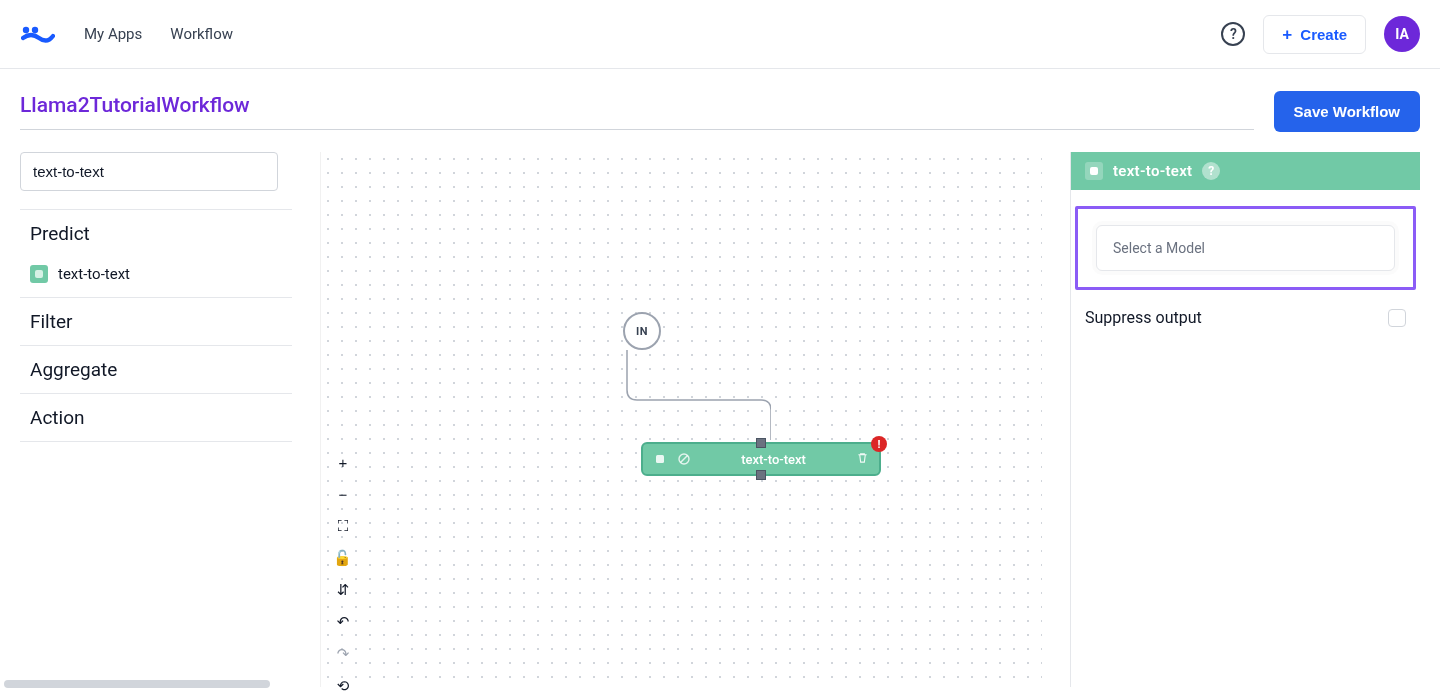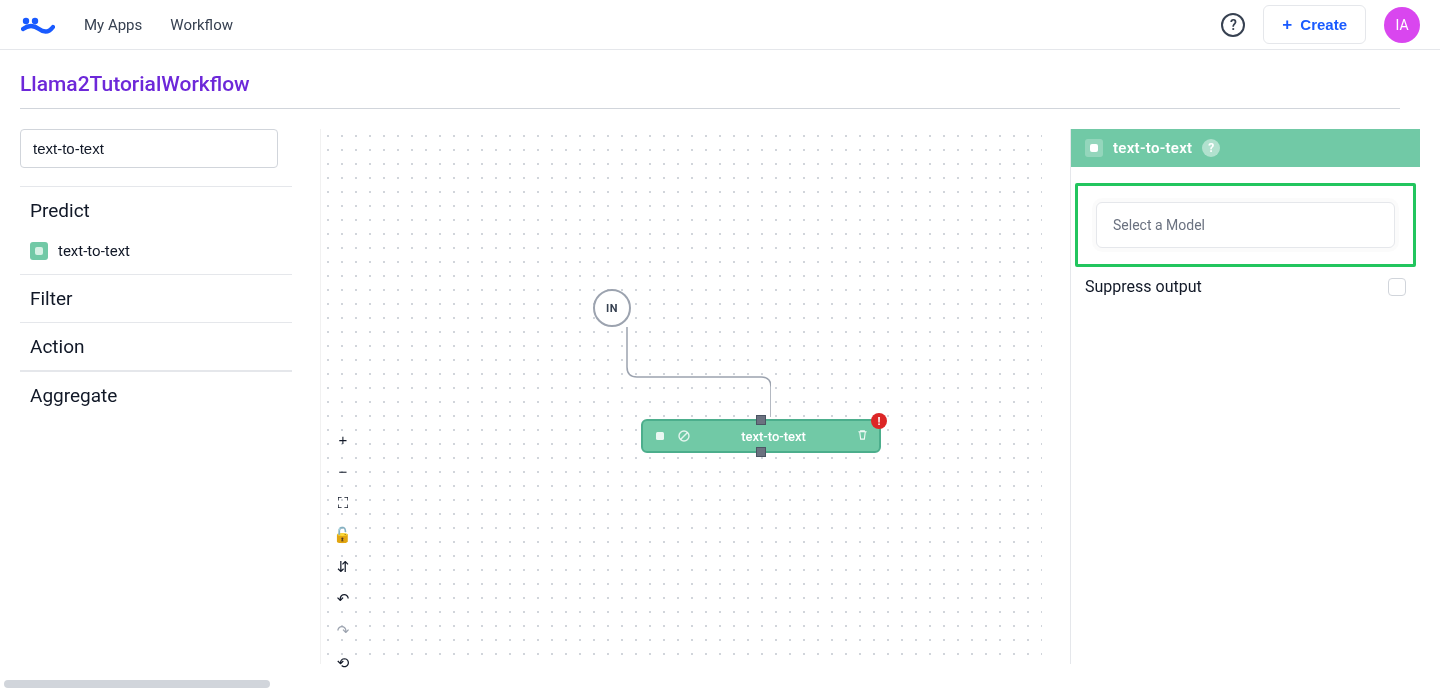--- a/index.html
+++ b/index.html
@@ -7,21 +7,21 @@
       font-family: -apple-system, BlinkMacSystemFont, "Segoe UI", Roboto, Helvetica, Arial, sans-serif;
       background: #fff;
       width: 1440px;
       height: 696px;
       overflow: hidden;
       position: relative;
     }
 
     
     .topnav {
-      height: 50px;
+      height: 69px;
       border-bottom: 1px solid #e5e7eb;
       display: flex;
       align-items: center;
       padding: 0 20px;
     }
     .logo {
       width: 36px;
       height: 20px;
       display: flex;
       align-items: center;
@@ -52,24 +52,24 @@
       color: #195AFF;
       font-weight: 600;
       font-size: 15px;
       padding: 10px 18px;
       display: flex; align-items: center; gap: 8px;
       cursor: pointer;
     }
     .avatar {
       width: 36px; height: 36px;
       border-radius: 50%;
-      background: #d946ef;
+      background: #6d28d9;
       color: #fff;
       display: flex; align-items: center; justify-content: center;
-      font-size: 14px; font-weight: 400;
+      font-size: 14px; font-weight: 700;
       cursor: pointer;
     }
 
     
     .title-row {
       display: flex;
       align-items: center;
       padding: 22px 20px 0 20px;
     }
     .page-title {
@@ -170,21 +170,21 @@
       color: #111827;
       cursor: pointer;
       background: transparent;
       border: none;
     }
     .tool-btn.disabled { color: #9ca3af; cursor: default; }
 
     
     .node-in {
       position: absolute;
-      left: 272px;
+      left: 302px;
       top: 160px;
       width: 38px; height: 38px;
       border: 2px solid #9ca3af;
       border-radius: 50%;
       background: #fff;
       display: flex; align-items: center; justify-content: center;
       font-size: 11px; font-weight: 700; color: #374151;
       letter-spacing: 0.5px;
     }
     .connector {
@@ -274,22 +274,22 @@
     .panel-body { padding: 10px 0 0 0; }
     .field-label {
       font-size: 13px;
       color: #374151;
       font-weight: 500;
       padding: 0 14px;
       letter-spacing: 0.3px;
     }
     .field-label .req { color: #dc2626; }
     .highlight-box {
-      border: 3px solid #22c55e;
-      margin: 6px 4px 4px 4px;
+      border: 3px solid #8b5cf6;
+      margin: 6px 4px 12px 4px;
       padding: 16px 18px;
       border-radius: 2px;
     }
     .model-select {
       border: 1px solid #e5e7eb;
       border-radius: 6px;
       padding: 14px 16px;
       color: #6b7280;
       font-size: 14px;
       cursor: pointer;
@@ -342,43 +342,44 @@
     <button class="create-btn">
       <span style="font-size:17px;line-height:1;">+</span>
       <span>Create</span>
     </button>
     <div class="avatar">IA</div>
   </div>
 </div>
 
 <div class="title-row">
   <div class="page-title">Llama2TutorialWorkflow</div>
+  <button class="save-btn">Save Workflow</button>
 </div>
 
 <div class="main">
 
   <div class="sidebar-left">
     <input class="search-input" type="text" value="text-to-text" style="">
 
     <div class="section-group">
       <div class="section-header">Predict</div>
       <div class="section-item">
         <span class="chip-icon"></span>
         <span>text-to-text</span>
       </div>
     </div>
 
     <div class="section-group">
       <div class="section-header">Filter</div>
     </div>
+    <div class="section-group">
+      <div class="section-header">Aggregate</div>
+    </div>
     <div class="section-group" style="border-bottom:1px solid #e5e7eb;">
       <div class="section-header">Action</div>
-    </div>
-    <div class="section-group">
-      <div class="section-header">Aggregate</div>
     </div>
   </div>
 
   <div class="canvas-wrap">
 
     <div class="toolbar">
       <button class="tool-btn">+</button>
       <button class="tool-btn">−</button>
       <button class="tool-btn">⛶</button>
       <button class="tool-btn">🔓</button>

